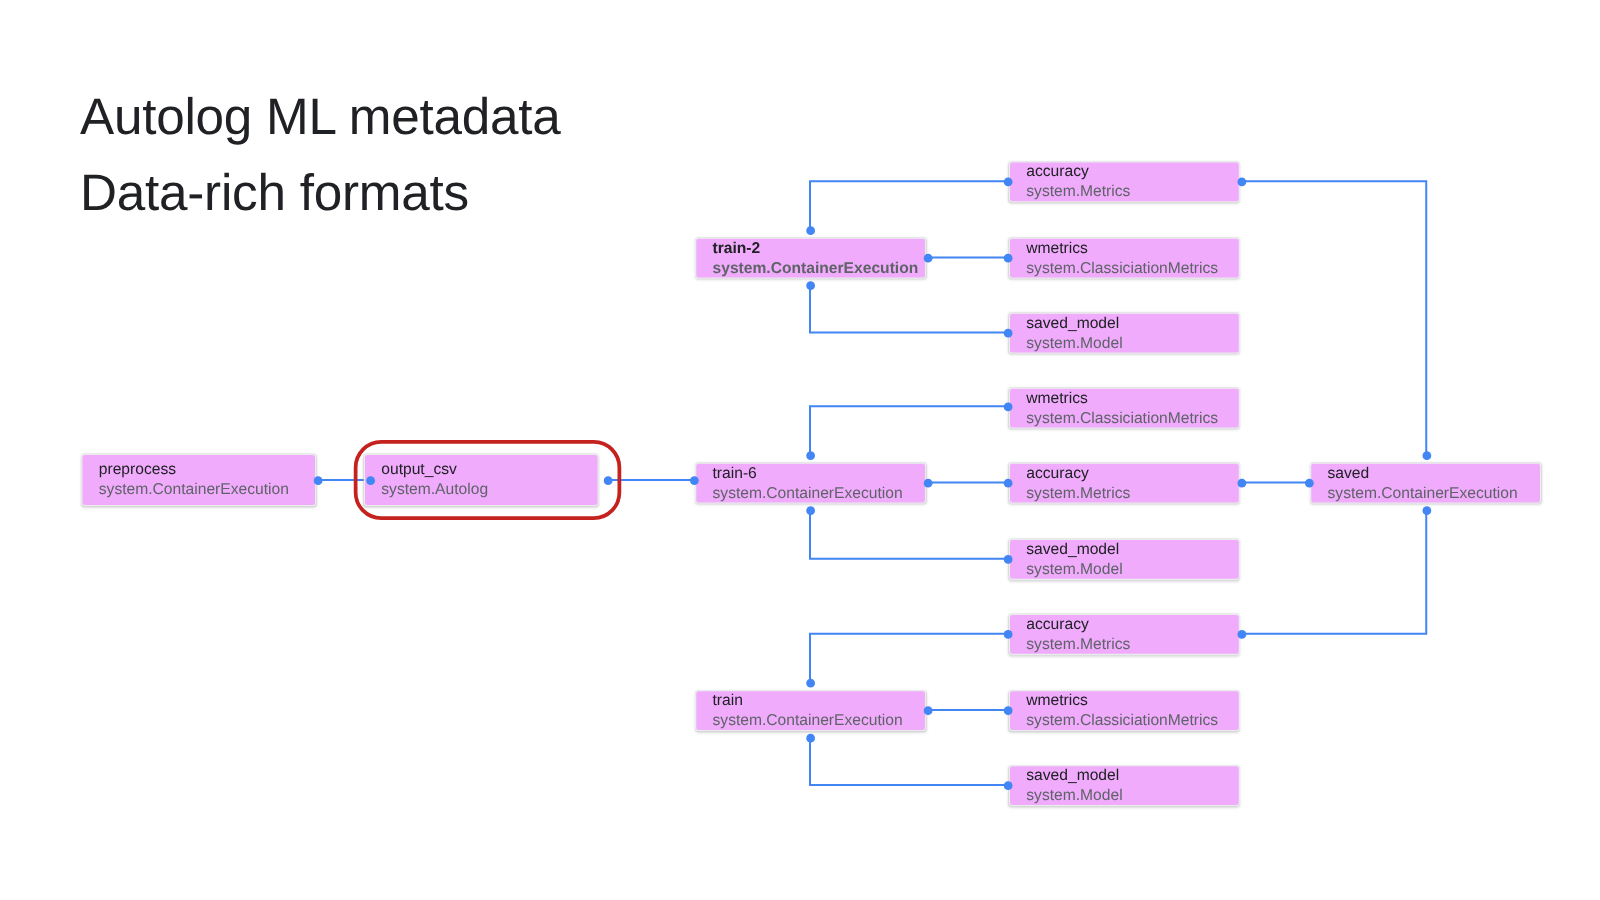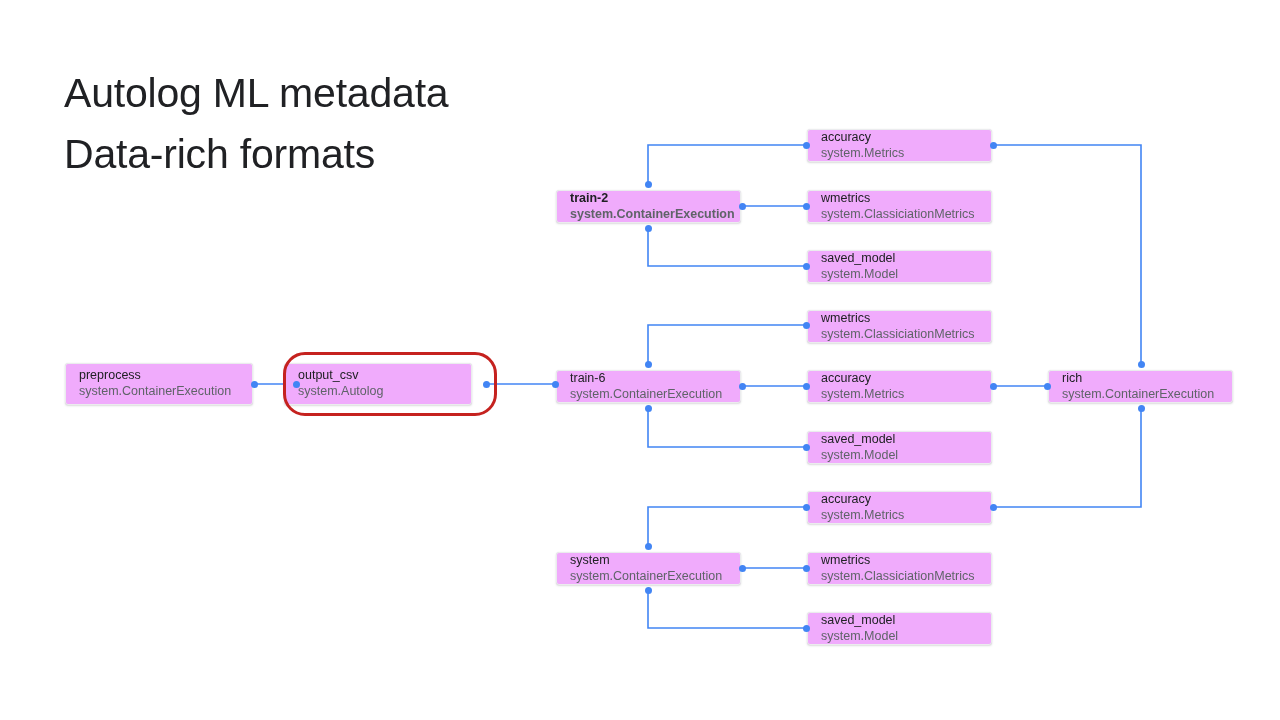--- a/index.html
+++ b/index.html
@@ -122,34 +122,34 @@
       <path d="M 995,145 L 1141,145 L 1141,364" fill="none" stroke="#4285f4" stroke-width="1.6" stroke-linecap="butt" stroke-linejoin="miter"></path>
       <path d="M 995,386 L 1047,386" fill="none" stroke="#4285f4" stroke-width="1.6" stroke-linecap="butt" stroke-linejoin="miter"></path>
       <path d="M 995,507 L 1141,507 L 1141,408" fill="none" stroke="#4285f4" stroke-width="1.6" stroke-linecap="butt" stroke-linejoin="miter"></path>
     </svg>
 
   <div id="node-layer">
       <div class="node" style="left: 65px; top: 363px; width: 188px; height: 42px;">
         <div class="node-title">preprocess</div>
         <div class="node-subtitle">system.ContainerExecution</div>
       </div>
-      <div class="node" style="left: 284px; top: 363px; width: 188px; height: 42px;">
+      <div class="node" style="left: 291px; top: 363px; width: 188px; height: 42px;">
         <div class="node-title">output_csv</div>
         <div class="node-subtitle">system.Autolog</div>
       </div>
       <div class="node" style="left: 556px; top: 190px; width: 185px; height: 33px; font-weight: bold;">
         <div class="node-title">train-2</div>
         <div class="node-subtitle">system.ContainerExecution</div>
       </div>
       <div class="node" style="left: 556px; top: 370px; width: 185px; height: 33px;">
         <div class="node-title">train-6</div>
         <div class="node-subtitle">system.ContainerExecution</div>
       </div>
       <div class="node" style="left: 556px; top: 552px; width: 185px; height: 33px;">
-        <div class="node-title">system</div>
+        <div class="node-title">train</div>
         <div class="node-subtitle">system.ContainerExecution</div>
       </div>
       <div class="node" style="left: 807px; top: 129px; width: 185px; height: 33px;">
         <div class="node-title">accuracy</div>
         <div class="node-subtitle">system.Metrics</div>
       </div>
       <div class="node" style="left: 807px; top: 190px; width: 185px; height: 33px;">
         <div class="node-title">wmetrics</div>
         <div class="node-subtitle">system.ClassiciationMetrics</div>
       </div>
@@ -175,21 +175,21 @@
       </div>
       <div class="node" style="left: 807px; top: 552px; width: 185px; height: 33px;">
         <div class="node-title">wmetrics</div>
         <div class="node-subtitle">system.ClassiciationMetrics</div>
       </div>
       <div class="node" style="left: 807px; top: 612px; width: 185px; height: 33px;">
         <div class="node-title">saved_model</div>
         <div class="node-subtitle">system.Model</div>
       </div>
       <div class="node" style="left: 1048px; top: 370px; width: 185px; height: 33px;">
-        <div class="node-title">rich</div>
+        <div class="node-title">saved</div>
         <div class="node-subtitle">system.ContainerExecution</div>
       </div>
       <div class="port" style="left: 250.5px; top: 380.5px; background: rgb(66, 133, 244);"></div>
       <div class="port" style="left: 292.5px; top: 380.5px; background: rgb(66, 133, 244);"></div>
       <div class="port" style="left: 482.5px; top: 380.5px; background: rgb(66, 133, 244);"></div>
       <div class="port" style="left: 551.5px; top: 380.5px; background: rgb(66, 133, 244);"></div>
       <div class="port" style="left: 644.5px; top: 180.5px; background: rgb(66, 133, 244);"></div>
       <div class="port" style="left: 738.5px; top: 202.5px; background: rgb(66, 133, 244);"></div>
       <div class="port" style="left: 644.5px; top: 224.5px; background: rgb(66, 133, 244);"></div>
       <div class="port" style="left: 644.5px; top: 360.5px; background: rgb(66, 133, 244);"></div>

